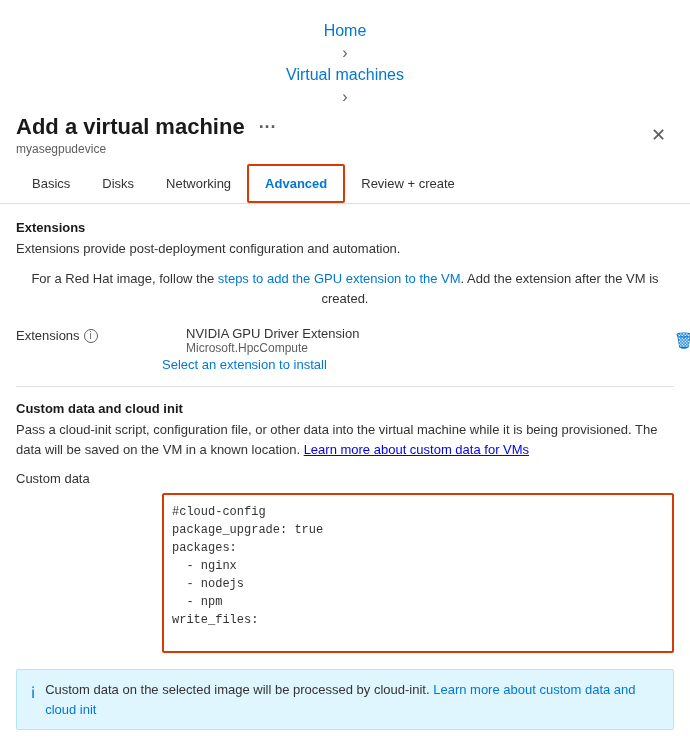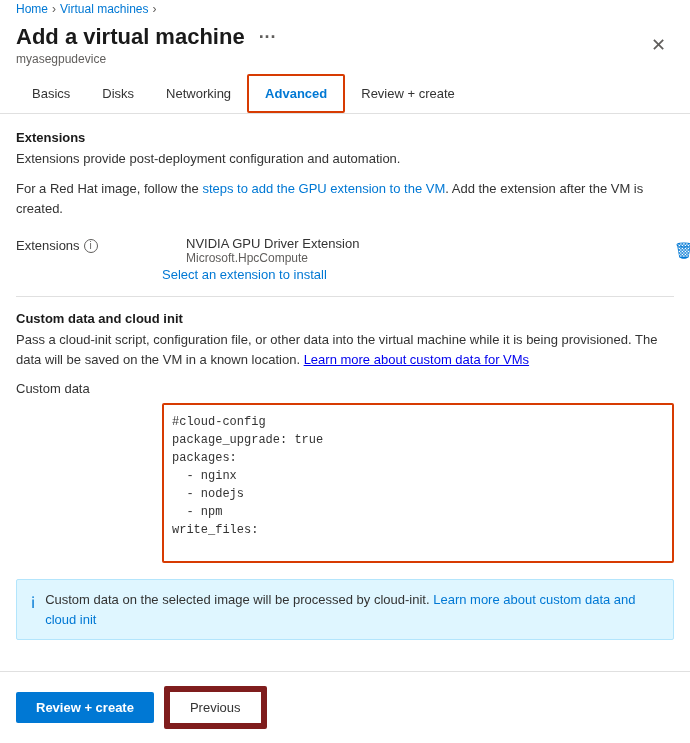--- a/index.html
+++ b/index.html
@@ -15,26 +15,27 @@
     }
     .panel {
       background: #fff;
       width: 690px;
       min-height: 743px;
       position: relative;
       display: flex;
       flex-direction: column;
     }
     .breadcrumb {
-      padding: 2px 16px 4px 16px;
-      font-size: 12px;
+      padding: 22px 16px 4px 16px;
+      font-size: 16px;
       color: #0078d4;
       display: flex;
       align-items: center;
       gap: 4px;
+      flex-direction: column;
     }
     .breadcrumb span { color: #605e5c; }
     .breadcrumb a { color: #0078d4; text-decoration: none; }
     .header {
       padding: 4px 16px 8px 16px;
       display: flex;
       align-items: center;
       justify-content: space-between;
     }
     .header-left { display: flex; flex-direction: column; }
@@ -107,20 +108,21 @@
       font-size: 13px;
       color: #333;
       margin-bottom: 10px;
       line-height: 1.5;
     }
     .info-text {
       font-size: 13px;
       color: #333;
       margin-bottom: 16px;
       line-height: 1.6;
+      text-align: center;
     }
     .info-text a { color: #0078d4; text-decoration: none; }
     .field-row {
       display: flex;
       align-items: flex-start;
       margin-bottom: 12px;
       gap: 16px;
     }
     .field-label {
       min-width: 130px;

